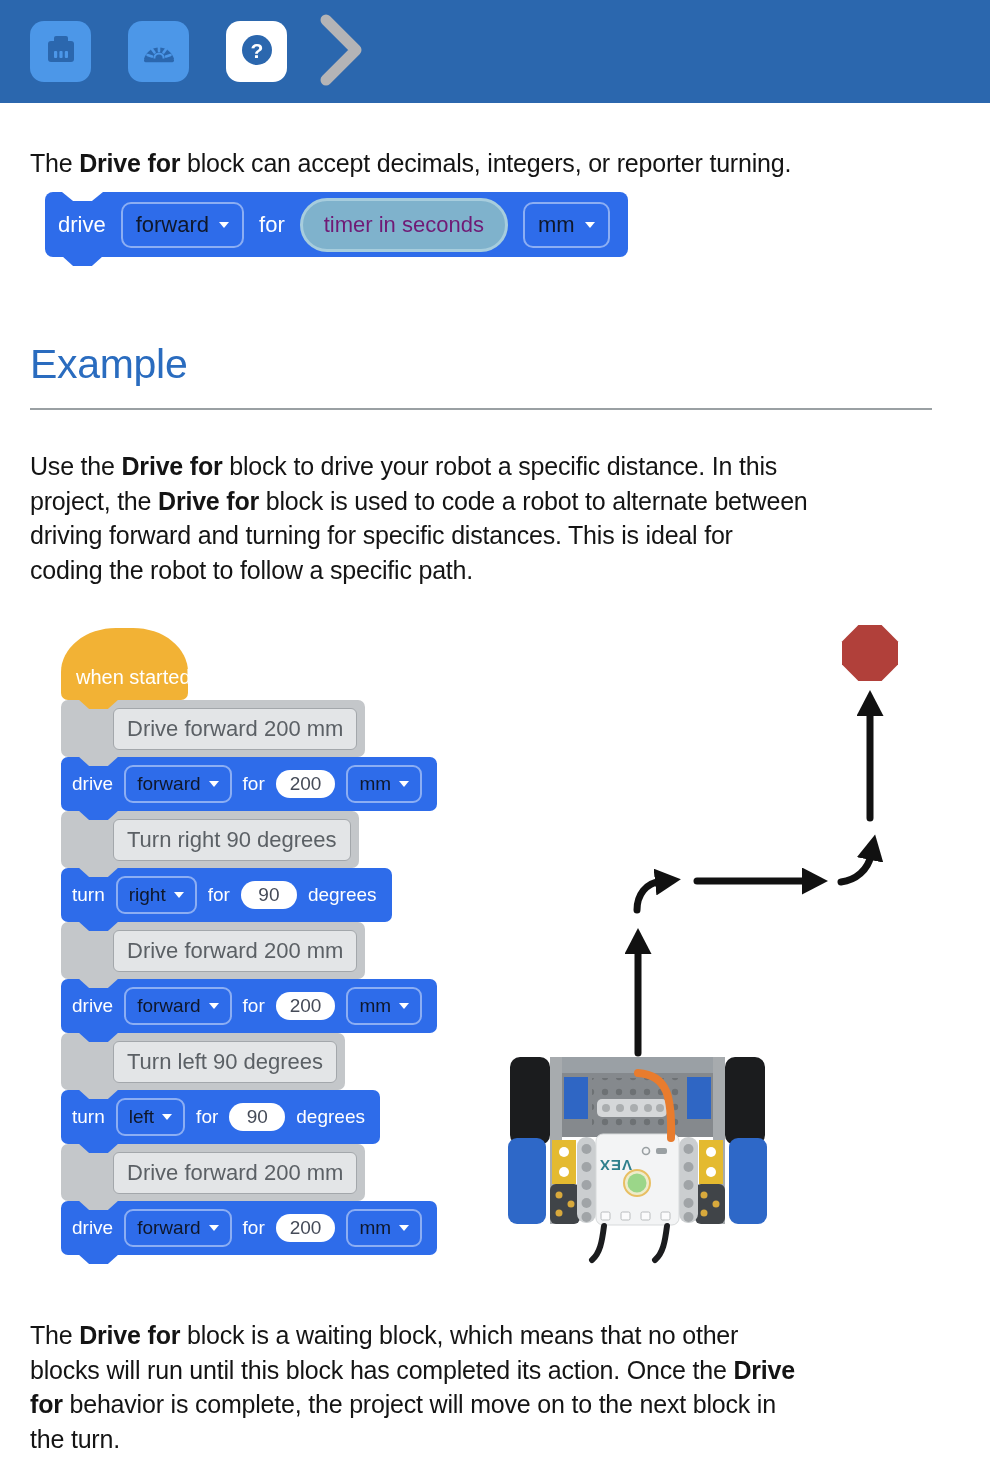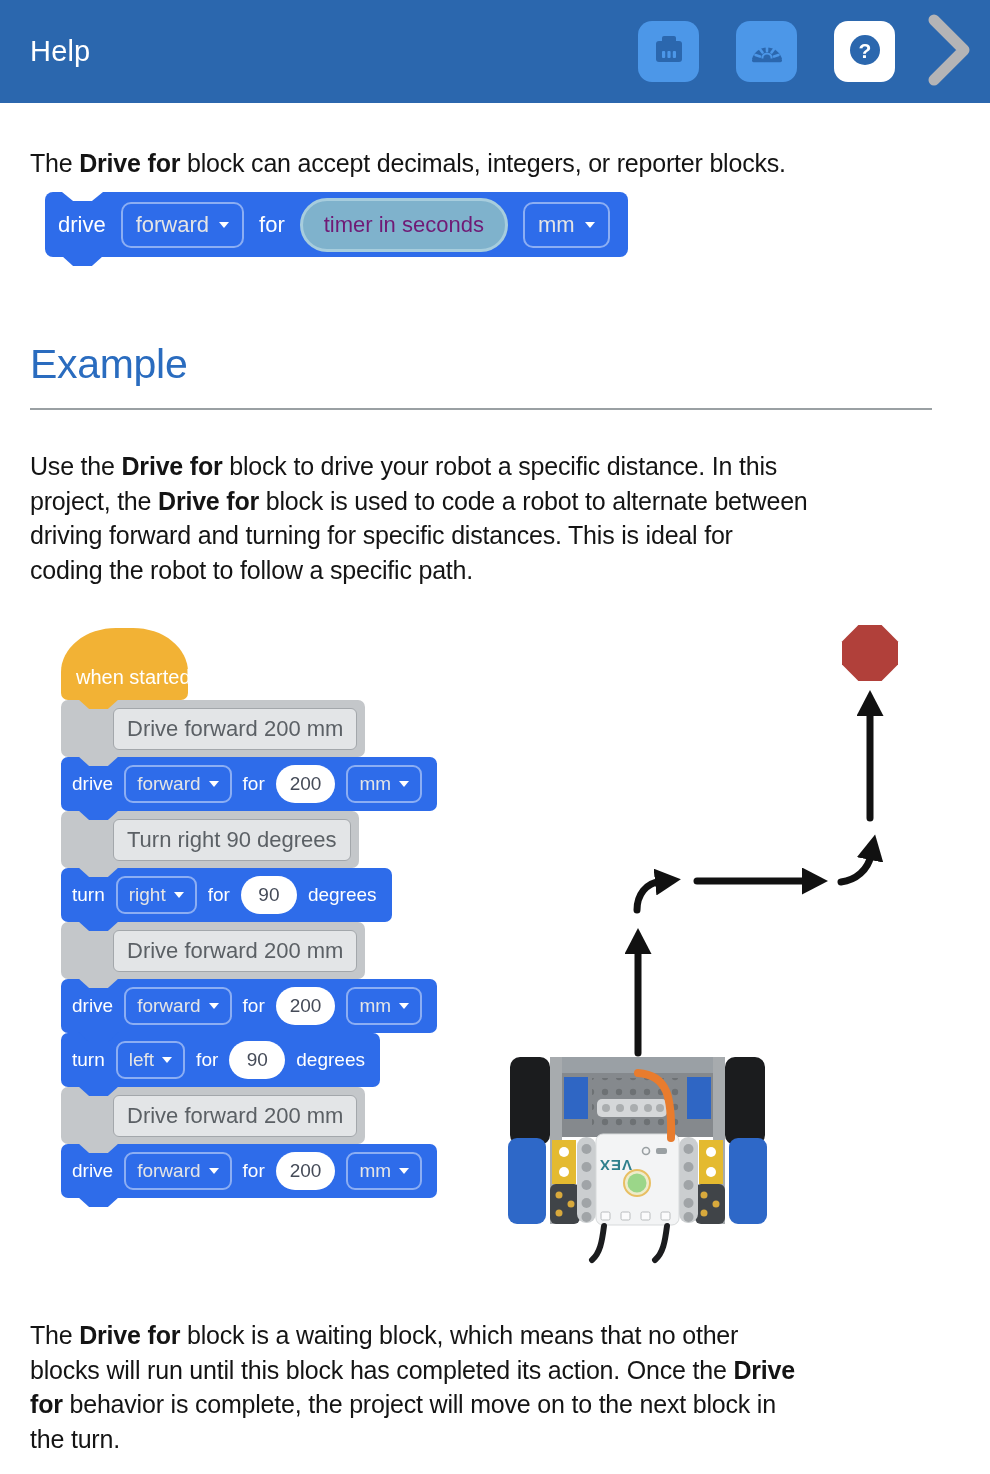--- a/index.html
+++ b/index.html
@@ -37,21 +37,21 @@
     content:""; position:absolute; left:17px; bottom:-9px; width:41px; height:10px;
     clip-path: polygon(0 0, 100% 0, 73% 100%, 27% 100%); z-index:3;
   }
   .sblock.bump::after, .hero-block.bump::after { background: var(--block-blue); }
   .comment.bump::after { background: var(--comment-gray); }
   .hat.bump::after { background: var(--hat-yellow); }
 
   .blabel { color:#fff; white-space:nowrap; }
   .dd {
     display:inline-flex; align-items:center; border:2px solid rgba(255,255,255,0.45);
-    border-radius:9px; color:#e5e5e5; white-space:nowrap;
+    border-radius:9px; color:#0f172a; white-space:nowrap;
   }
   .caret { width:0; height:0; border-left:5.5px solid transparent; border-right:5.5px solid transparent; border-top:6.5px solid #fff; }
   .oval {
     background:#fff; color:var(--oval-text); border-radius:999px;
     display:inline-flex; align-items:center; justify-content:center; white-space:nowrap;
   }
 
   
   .hero-block {
     position:absolute; left:45px; top:192px; height:65px;
@@ -83,32 +83,31 @@
   }
   .comment-box {
     background:var(--comment-inner); border:1.5px solid #a3a7ab; border-radius:6px;
     color:var(--comment-text); font-size:22px; padding:7px 13px; white-space:nowrap;
   }
   .sblock {
     height:54px; background:var(--block-blue); border-radius:7px;
     display:flex; align-items:center; gap:11px; padding:0 15px 0 11px; font-size:19px;
   }
   .sblock .dd { height:38px; gap:8px; padding:0 11px; }
-  .sblock .oval { height:38px; padding:0 14px; min-width:56px; font-size:19px; }
+  .sblock .oval { height:28px; padding:0 14px; min-width:56px; font-size:19px; }
 
   
   .diagram { position:absolute; left:500px; top:620px; }
 </style>
 </head>
 <body>
 
 <div class="page">
 
   <div class="header">
-    <div class="header-title">Help</div>
     <div class="header-actions">
 
       <div class="icon-tile">
         <span>
           <svg width="38" height="38" viewBox="0 0 38 38">
             <rect x="12" y="5" width="14" height="8" rx="2" fill="#2b67ae"></rect>
             <rect x="6" y="10" width="26" height="21" rx="3" fill="#2b67ae"></rect>
             <rect x="12" y="20" width="3.2" height="7" rx="1" fill="#4c97e8"></rect>
             <rect x="17.4" y="20" width="3.2" height="7" rx="1" fill="#4c97e8"></rect>
             <rect x="22.8" y="20" width="3.2" height="7" rx="1" fill="#4c97e8"></rect>
@@ -146,21 +145,21 @@
         <span>
           <svg width="46" height="74" viewBox="0 0 46 74">
             <polyline points="8,7 38,37 8,67" fill="none" stroke="#b4b4b6" stroke-width="11" stroke-linecap="round" stroke-linejoin="round"></polyline>
           </svg>
         </span>
       </div>
 
     </div>
   </div>
 
-  <p class="para intro-para"><span>The </span><span class="b">Drive for</span><span> block can accept decimals, integers, or reporter blocks.</span></p>
+  <p class="para intro-para"><span>The </span><span class="b">Drive for</span><span> block can accept decimals, integers, or reporter turning.</span></p>
 
   <div class="hero-block stack-item bump">
     <span class="blabel">drive</span>
     <span class="dd">
       <span>forward</span>
       <span class="caret"></span>
     </span>
     <span class="blabel">for</span>
     <span class="pill">timer in seconds</span>
     <span class="dd">
@@ -214,20 +213,23 @@
         <span class="dd">
           <span>forward</span>
           <span class="caret"></span>
         </span>
         <span class="blabel">for</span>
         <span class="oval">200</span>
         <span class="dd">
           <span>mm</span>
           <span class="caret"></span>
         </span>
+      </div>
+      <div class="comment stack-item bump">
+        <div class="comment-box">Turn left 90 degrees</div>
       </div>
       <div class="sblock stack-item bump">
         <span class="blabel">turn</span>
         <span class="dd">
           <span>left</span>
           <span class="caret"></span>
         </span>
         <span class="blabel">for</span>
         <span class="oval">90</span>
         <span class="blabel">degrees</span>

